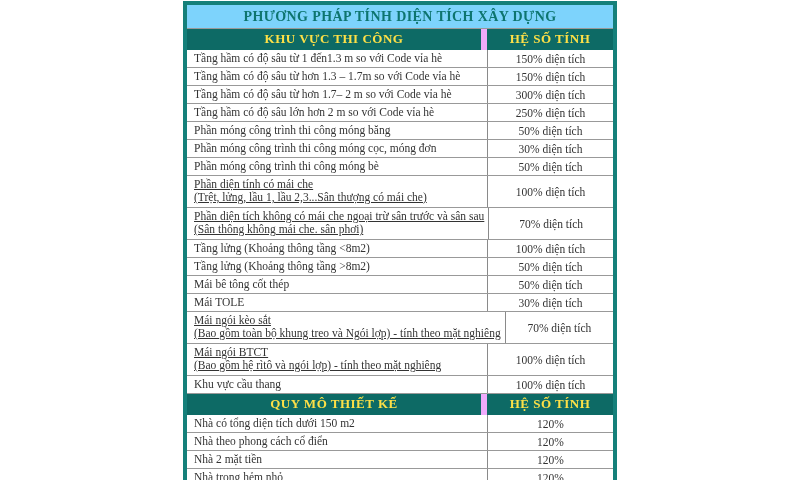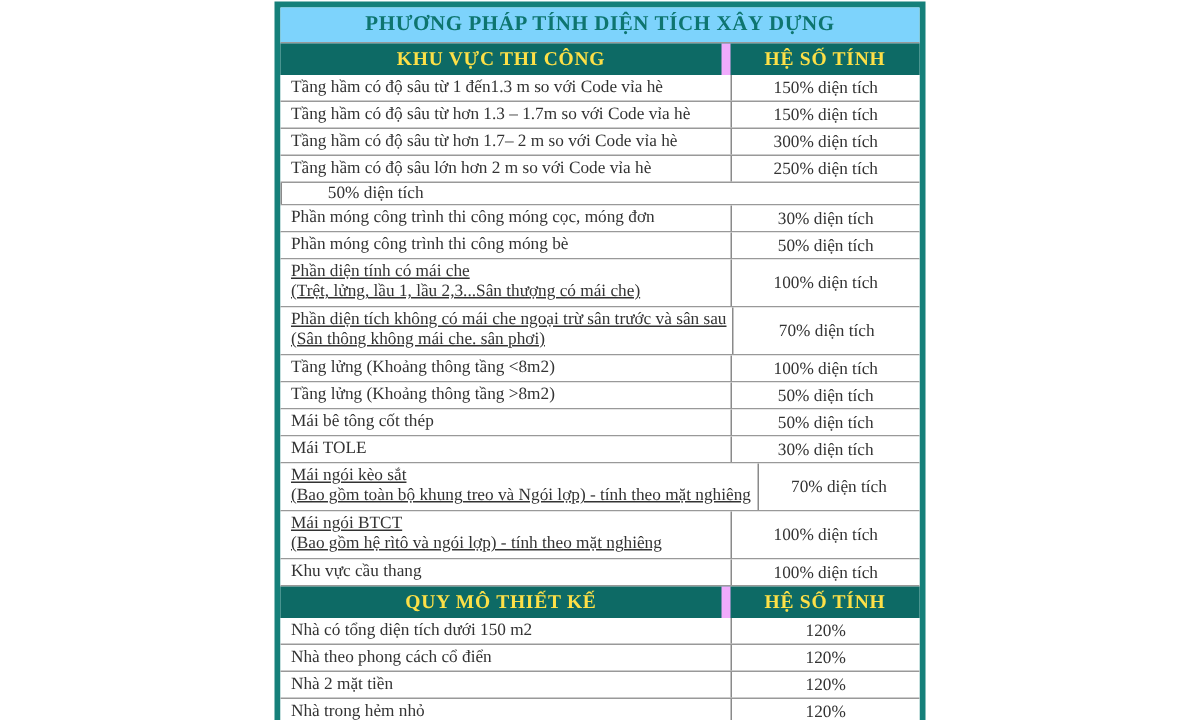--- a/index.html
+++ b/index.html
@@ -113,20 +113,23 @@
   </div>
 
   <div class="row">
     <div class="cell c1">
                 <div class="line">Tầng hầm có độ sâu lớn hơn 2 m so với Code vỉa hè</div>
               </div>
     <div class="cell c2">250% diện tích</div>
   </div>
 
   <div class="row">
+    <div class="cell c1">
+                <div class="line">Phần móng công trình thi công móng băng</div>
+              </div>
     <div class="cell c2">50% diện tích</div>
   </div>
 
   <div class="row">
     <div class="cell c1">
                 <div class="line">Phần móng công trình thi công móng cọc, móng đơn</div>
               </div>
     <div class="cell c2">30% diện tích</div>
   </div>
 

